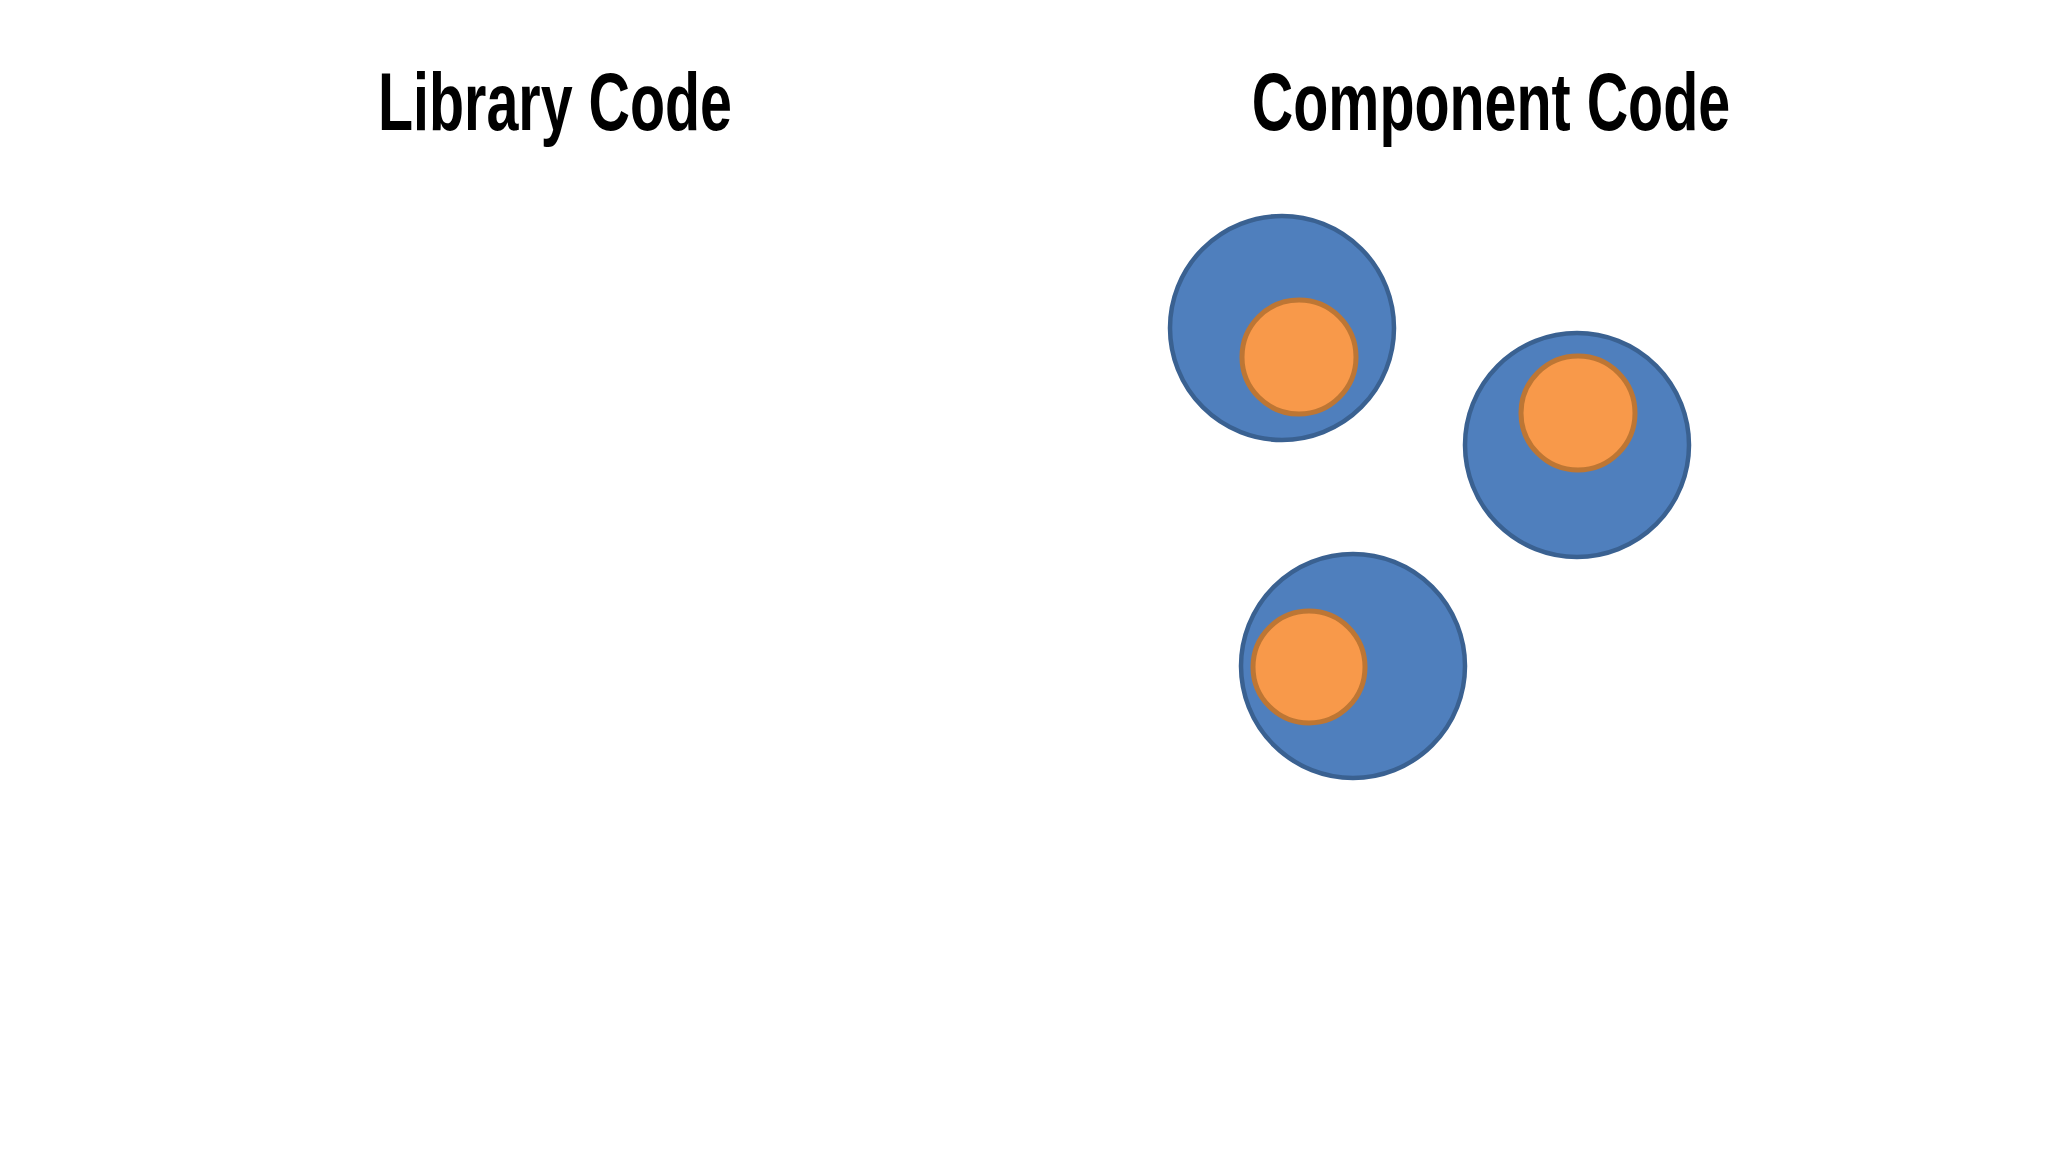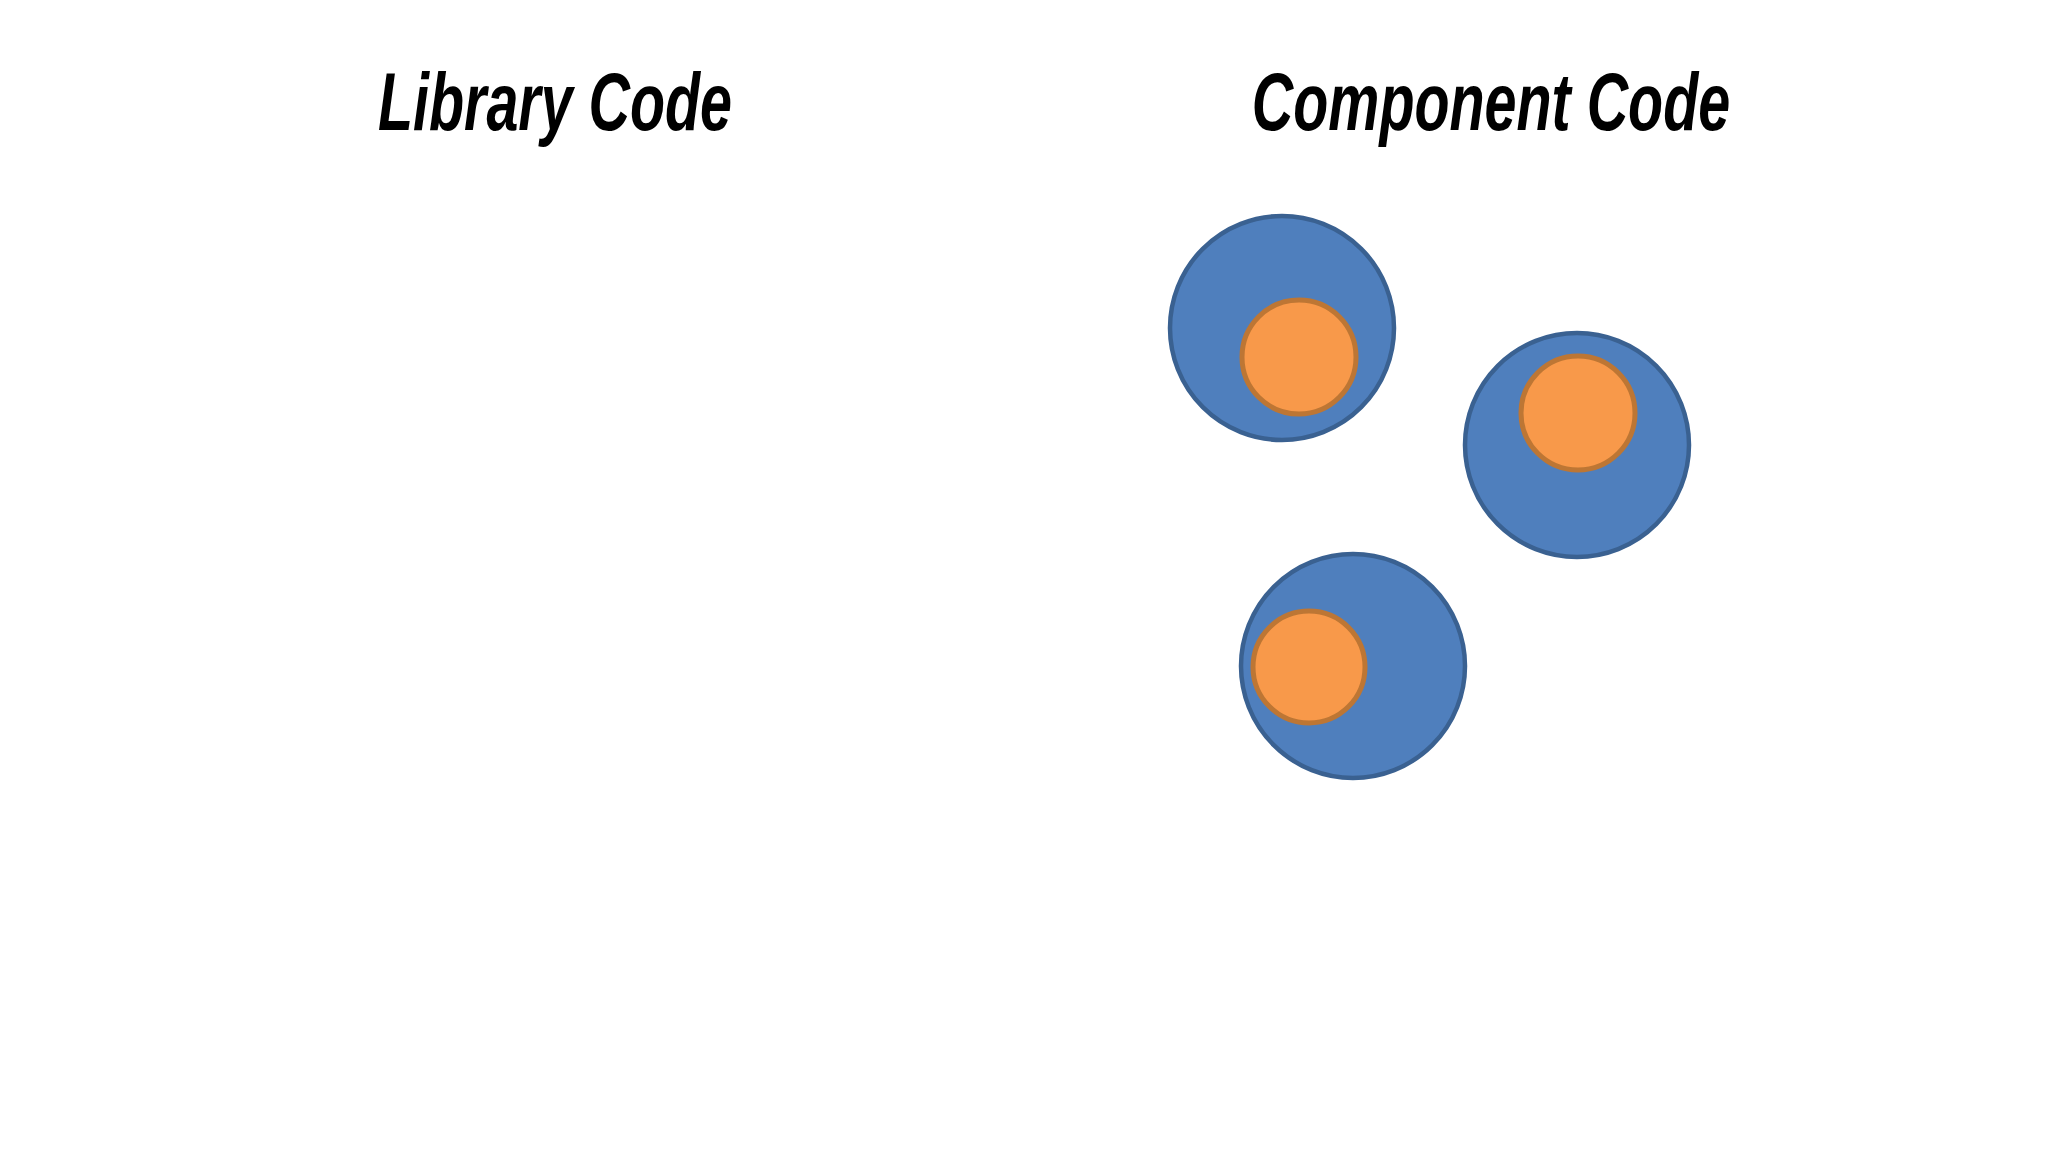--- a/index.html
+++ b/index.html
@@ -10,21 +10,20 @@
     width: 2048px;
     height: 1152px;
     background: #ffffff;
     font-family: "Liberation Sans", sans-serif;
     position: relative;
     overflow: hidden;
   }
   .slide {
     position: absolute;
     inset: 0;
-    font-style: italic;
   }
   .title {
     position: absolute;
     top: 61px;
     font-size: 82px;
     font-weight: 700;
     line-height: 1;
     color: #000000;
     white-space: nowrap;
     transform: translateX(-50%) scaleX(0.70);

